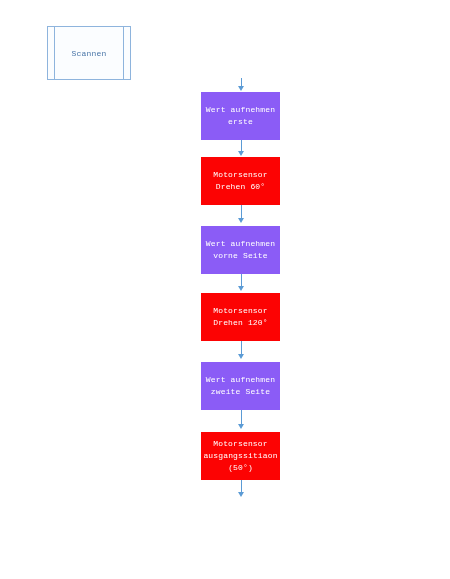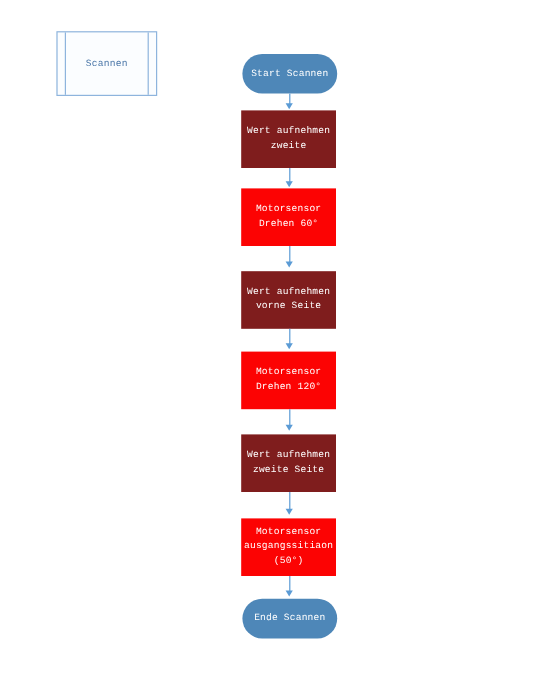--- a/index.html
+++ b/index.html
@@ -74,21 +74,21 @@
     display: flex;
     align-items: center;
     justify-content: center;
     text-align: center;
     color: #ffffff;
     font-size: 8px;
     line-height: 12px;
     letter-spacing: .15px;
     padding: 2px 4px;
   }
-  .node.blue { background: #7f1d1d; }
+  .node.blue { background: #8b5cf6; }
   .node.red  { background: #fc0303; }
   .node .txt { display: block; }
 
   
   .conn {
     position: absolute;
     width: 1px;
     background: #5b9bd5;
   }
   .arrowhead {
@@ -104,31 +104,28 @@
 <body>
 
 <div id="canvas">
 
   <div class="subprocess" style="left:31px; top:26px; width:84px; height:54px;">
     <span class="bar left"></span>
     <span class="bar right"></span>
     <span class="sp-label">Scannen</span>
   </div>
 
-  <div class="terminator" style="left:186px; top:45px; width:79px; height:33px;">
-    <span>Start Scannen</span>
-  </div>
 
   <div class="conn" style="left:225px; top:78px; height:10px;"></div>
   <div class="arrowhead" style="left:222px; top:86px;"></div>
 
   <div class="node blue" style="left:185px; top:92px; width:79px; height:48px;">
     <div>
       <span class="txt">Wert aufnehmen</span>
-      <span class="txt">zweite</span>
+      <span class="txt">erste</span>
     </div>
   </div>
 
   <div class="conn" style="left:225px; top:140px; height:13px;"></div>
   <div class="arrowhead" style="left:222px; top:151px;"></div>
 
   <div class="node red" style="left:185px; top:157px; width:79px; height:48px;">
     <div>
       <span class="txt">Motorsensor</span>
       <span class="txt">Drehen 60°</span>
@@ -172,17 +169,14 @@
     <div>
       <span class="txt">Motorsensor</span>
       <span class="txt">ausgangssitiaon</span>
       <span class="txt">(50°)</span>
     </div>
   </div>
 
   <div class="conn" style="left:225px; top:480px; height:14px;"></div>
   <div class="arrowhead" style="left:222px; top:492px;"></div>
 
-  <div class="terminator" style="left:186px; top:499px; width:79px; height:33px;">
-    <span>Ende Scannen</span>
-  </div>
 
 </div>
 
 </body></html>

